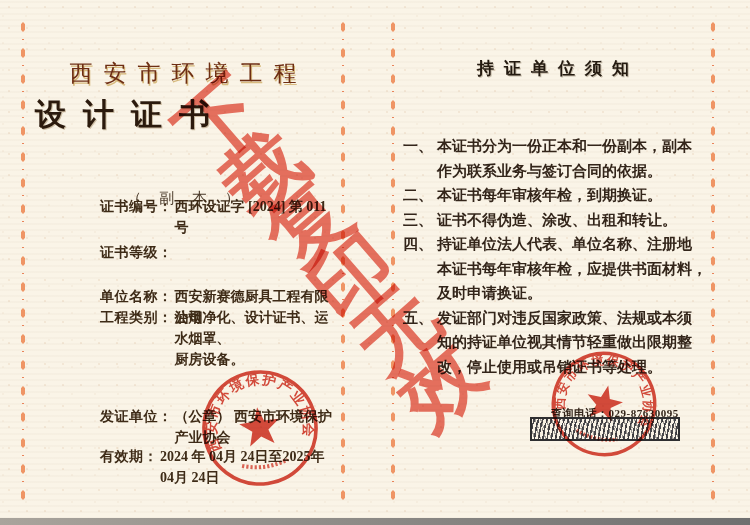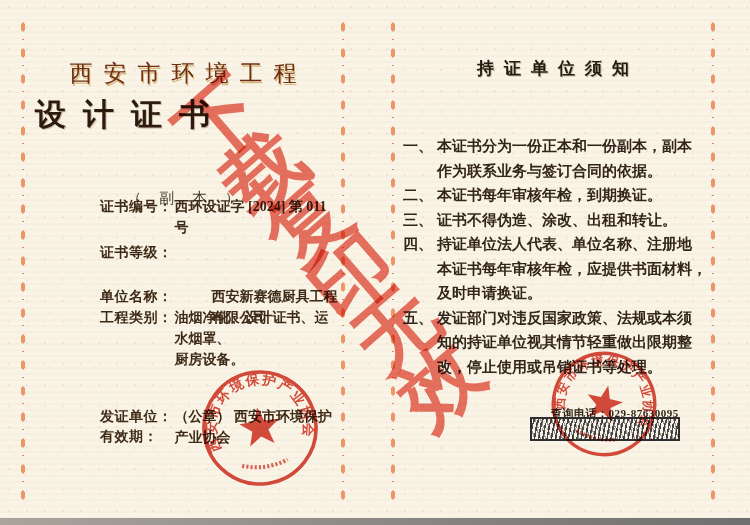--- a/index.html
+++ b/index.html
@@ -38,22 +38,22 @@
     font-size:23px;font-weight:normal;letter-spacing:11px;padding-left:11px;
     color:#6e2e13;text-shadow:1px 2px 0 rgba(188,140,42,.55);}
   .lp-title2{position:absolute;top:80px;left:0;right:0;
     font-size:31px;font-weight:bold;letter-spacing:17px;padding-left:17px;
     color:#2b1a0d;text-shadow:1px 1px 0 rgba(120,90,40,.35);}
   .lp-copy{position:absolute;top:131px;left:0;right:0;text-align:center;
     font-size:15px;letter-spacing:7px;padding-left:7px;color:#4a3a2a;margin-top:44px;}
   .field-row{display:flex;font-size:14px;font-weight:bold;color:#3e2b17;line-height:21px;}
   .f-label{flex:none;letter-spacing:.5px;margin-right:2px;margin-left:48px;}
   .f-value{flex:1;white-space:pre-line;}
-  .row-1{top:182px;} .row-2{top:228px;} .row-3{top:272px;gap:37px;}
-  .row-4{top:293px;} .row-5{top:392px;} .row-6{top:412px;}
+  .row-1{top:182px;} .row-2{top:228px;} .row-3{top:272px;}
+  .row-4{top:293px;} .row-5{top:392px;} .row-6{top:432px;}
   .field-row{position:absolute;left:34px;right:8px;}
   
   .rp-title{position:absolute;top:43px;left:0;right:0;text-align:center;
     font-size:17px;font-weight:bold;letter-spacing:10px;padding-left:10px;
     color:#241a10;text-shadow:1px 1px 0 rgba(90,70,40,.30);}
   .notices{position:absolute;top:120px;left:15px;right:8px;}
   .notice{display:flex;font-size:15px;line-height:24.5px;font-weight:bold;color:#33251a;}
   .n-num{flex:none;width:34px;}
   .n-text{flex:1;white-space:pre-line;}
   .rp-phone{position:absolute;top:392px;left:163px;font-size:11px;
@@ -107,20 +107,21 @@
       <span class="f-label">工程类别：</span>
       <span class="f-value">油烟净化、设计证书、运水烟罩、
 厨房设备。</span>
     </div>
     <div class="field-row row-5">
       <span class="f-label">发证单位：</span>
       <span class="f-value">（公章） 西安市环境保护产业协会</span>
     </div>
     <div class="field-row row-6">
       <span class="f-label">有效期：</span>
+      <span class="f-value">2024 年 04月 24日至2025年 04月 24日</span>
     </div>
   </div>
 
   <div class="frame frame-right">
     <div class="chain chain-top"></div>
     <div class="chain chain-bottom"></div>
     <div class="chain chain-left"></div>
     <div class="chain chain-right"></div>
 
     <div class="rp-title">持证单位须知</div>

